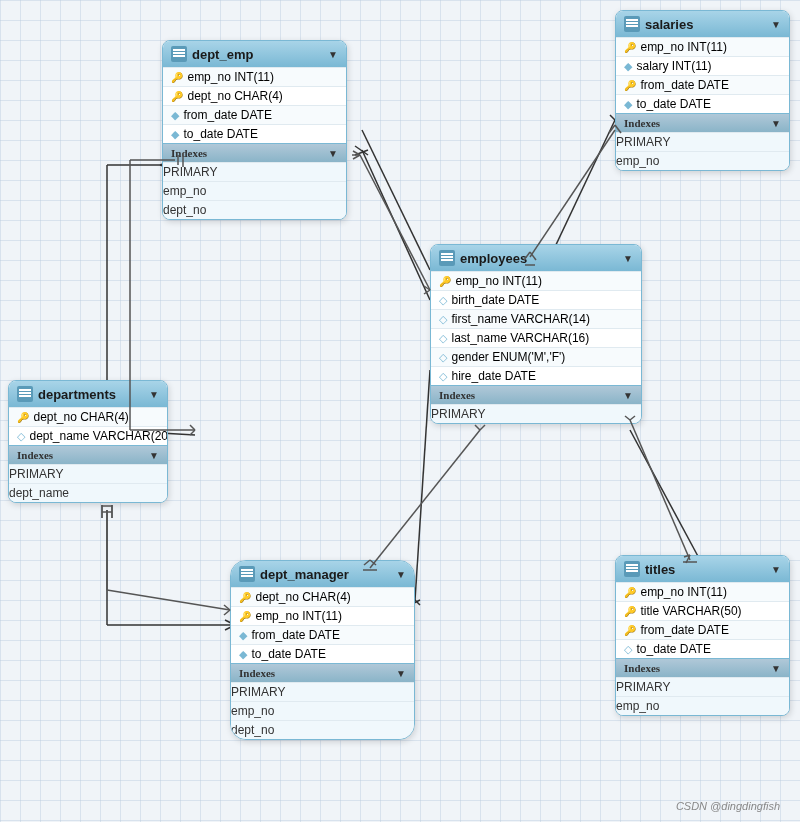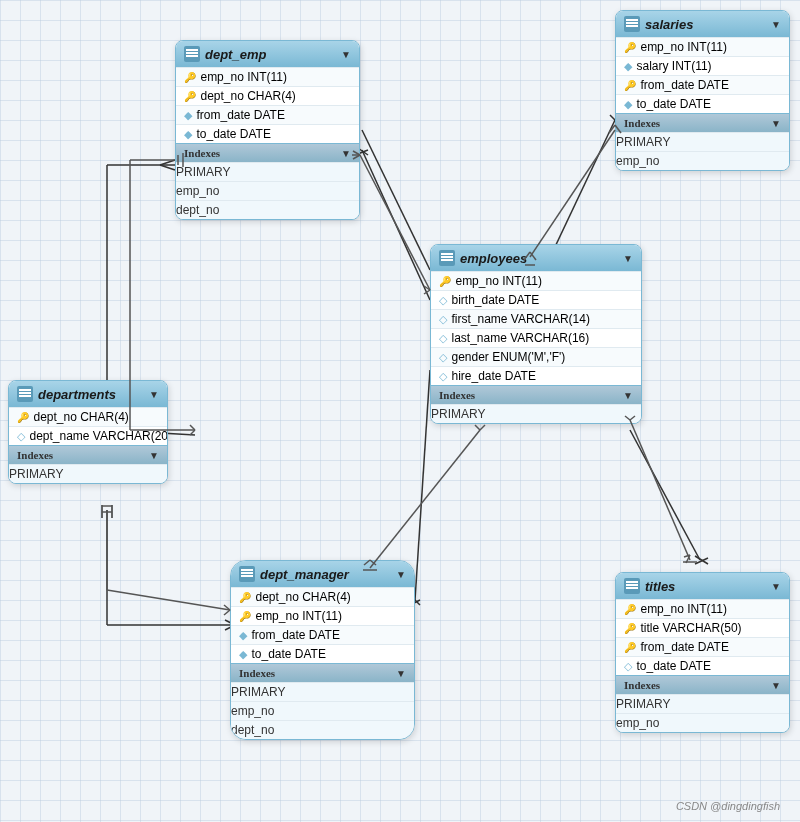--- a/index.html
+++ b/index.html
@@ -27,21 +27,20 @@
     }
     .table-header {
       background: linear-gradient(180deg, #a8d4e8 0%, #7ab8d4 100%);
       padding: 5px 8px;
       display: flex;
       align-items: center;
       gap: 5px;
       font-weight: bold;
       font-size: 13px;
       color: #1a1a1a;
-      font-style: italic;
     }
     .table-header .table-icon {
       display: inline-block;
       width: 16px;
       height: 16px;
       background: #5a9ab8;
       border-radius: 2px;
       position: relative;
       flex-shrink: 0;
     }
@@ -146,21 +145,21 @@
   <line x1="225" y1="630" x2="235" y2="625" stroke="#333" stroke-width="1.5"></line>
 
   <line x1="102" y1="505" x2="102" y2="518" stroke="#333" stroke-width="1.5"></line>
   <line x1="112" y1="505" x2="112" y2="518" stroke="#333" stroke-width="1.5"></line>
 
   <line x1="430" y1="270" x2="362" y2="130" stroke="#333" stroke-width="1.5"></line>
 
 </svg>
 
 <div id="tables-container">
-    <div class="table-box" style="left: 175px; top: 40px; width: 185px;">
+    <div class="table-box" style="left: 162px; top: 40px; width: 185px;">
       <div class="table-header">
         <span class="table-icon"></span>
         <span>dept_emp</span>
         <span class="dropdown-arrow">▼</span>
       </div>
       <div class="field-row">
         <span style="font-size: 10px; flex-shrink: 0;">🔑</span>
         <span>emp_no INT(11)</span>
       </div>
       <div class="field-row">
@@ -260,20 +259,21 @@
       </div>
       <div class="field-row">
         <span style="font-size: 11px; flex-shrink: 0; color: rgb(122, 184, 212);">◇</span>
         <span>dept_name VARCHAR(20)</span>
       </div>
       <div class="indexes-header">
         <span style="flex: 1 1 0%;">Indexes</span>
         <span class="dropdown-arrow">▼</span>
       </div>
       <div class="index-row">PRIMARY</div>
+      <div class="index-row">dept_name</div>
     </div>
     <div class="table-box" style="left: 230px; top: 560px; width: 185px; border-radius: 16px;">
       <div class="table-header">
         <span class="table-icon"></span>
         <span>dept_manager</span>
         <span class="dropdown-arrow">▼</span>
       </div>
       <div class="field-row">
         <span style="font-size: 10px; flex-shrink: 0;">🔑</span>
         <span>dept_no CHAR(4)</span>
@@ -291,21 +291,21 @@
         <span>to_date DATE</span>
       </div>
       <div class="indexes-header">
         <span style="flex: 1 1 0%;">Indexes</span>
         <span class="dropdown-arrow">▼</span>
       </div>
       <div class="index-row">PRIMARY</div>
       <div class="index-row">emp_no</div>
       <div class="index-row">dept_no</div>
     </div>
-    <div class="table-box" style="left: 615px; top: 572px; width: 175px;">
+    <div class="table-box" style="left: 615px; top: 555px; width: 175px;">
       <div class="table-header">
         <span class="table-icon"></span>
         <span>titles</span>
         <span class="dropdown-arrow">▼</span>
       </div>
       <div class="field-row">
         <span style="font-size: 10px; flex-shrink: 0;">🔑</span>
         <span>emp_no INT(11)</span>
       </div>
       <div class="field-row">

